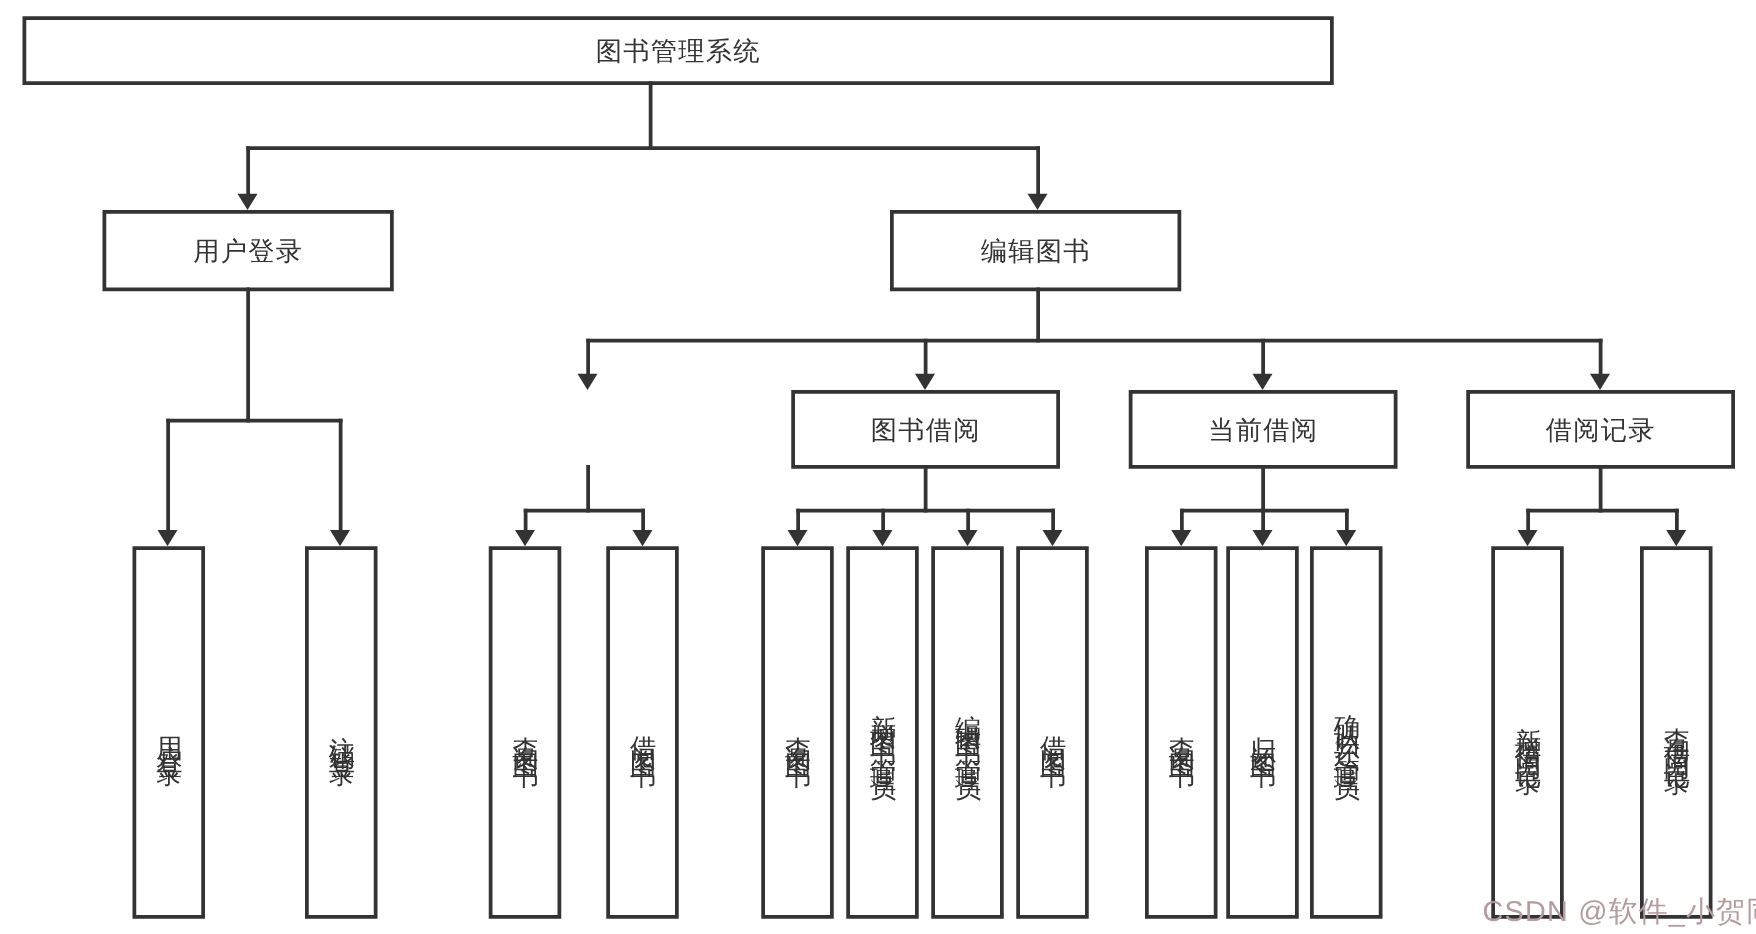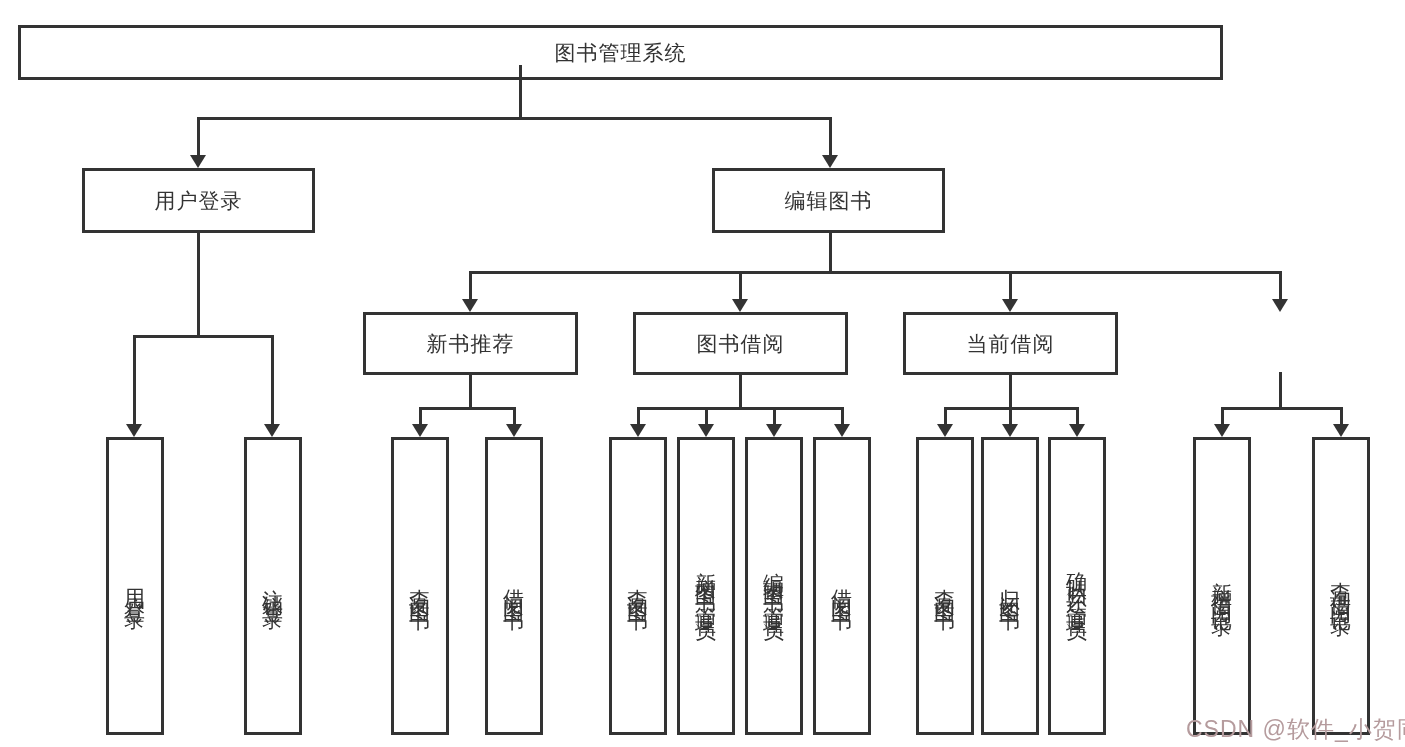--- a/index.html
+++ b/index.html
@@ -43,21 +43,21 @@
     letter-spacing:1px;
     z-index:5;
     white-space:nowrap;
   }
 </style>
 </head>
 <body>
 
 <div class="canvas">
 
-  <div class="box hbox" style="left:18px;top:13px;width:1205px;height:55px;margin-top:12px;">
+  <div class="box hbox" style="left:18px;top:13px;width:1049px;height:55px;">
     <span>图书管理系统</span>
   </div>
 
   <div class="vline" style="left:519px;top:65px;height:55px;"></div>
   <div class="hline" style="left:197px;top:117px;width:635px;"></div>
   <div class="vline" style="left:197px;top:117px;height:41px;"></div>
   <div class="vline" style="left:829px;top:117px;height:41px;"></div>
   <div class="arrow" style="left:190px;top:155px;"></div>
   <div class="arrow" style="left:822px;top:155px;"></div>
 
@@ -79,28 +79,28 @@
   <div class="hline" style="left:469px;top:271px;width:813px;"></div>
   <div class="vline" style="left:469px;top:271px;height:31px;"></div>
   <div class="vline" style="left:739px;top:271px;height:31px;"></div>
   <div class="vline" style="left:1009px;top:271px;height:31px;"></div>
   <div class="vline" style="left:1279px;top:271px;height:31px;"></div>
   <div class="arrow" style="left:462px;top:299px;"></div>
   <div class="arrow" style="left:732px;top:299px;"></div>
   <div class="arrow" style="left:1002px;top:299px;"></div>
   <div class="arrow" style="left:1272px;top:299px;"></div>
 
-  <div class="box hbox" style="left:363px;top:312px;width:215px;height:63px;">
-    <span>新书推荐</span>
-  </div>
   <div class="box hbox" style="left:903px;top:312px;width:215px;height:63px;">
     <span>当前借阅</span>
   </div>
   <div class="box hbox" style="left:633px;top:312px;width:215px;height:63px;">
     <span>图书借阅</span>
+  </div>
+  <div class="box hbox" style="left:1173px;top:312px;width:215px;height:63px;">
+    <span>借阅记录</span>
   </div>
 
   <div class="vline" style="left:469px;top:372px;height:38px;"></div>
   <div class="hline" style="left:419px;top:407px;width:97px;"></div>
   <div class="vline" style="left:419px;top:407px;height:20px;"></div>
   <div class="vline" style="left:513px;top:407px;height:20px;"></div>
   <div class="arrow" style="left:412px;top:424px;"></div>
   <div class="arrow" style="left:506px;top:424px;"></div>
 
   <div class="vline" style="left:739px;top:372px;height:38px;"></div>

